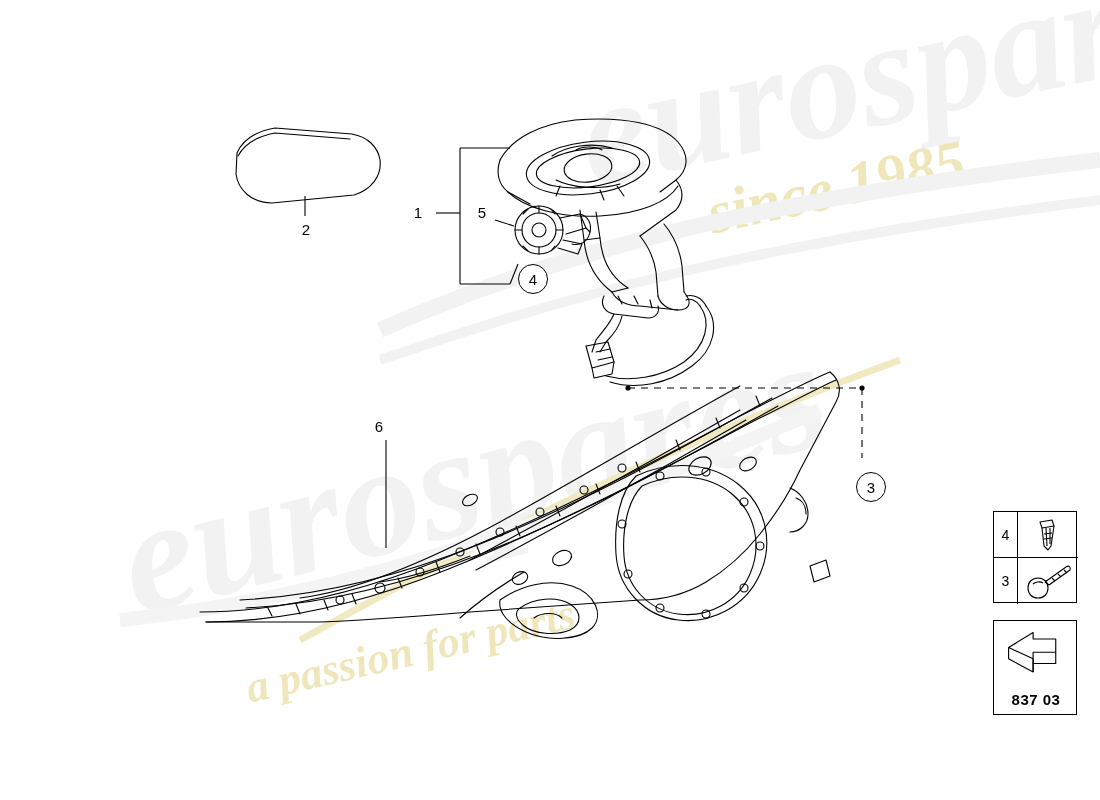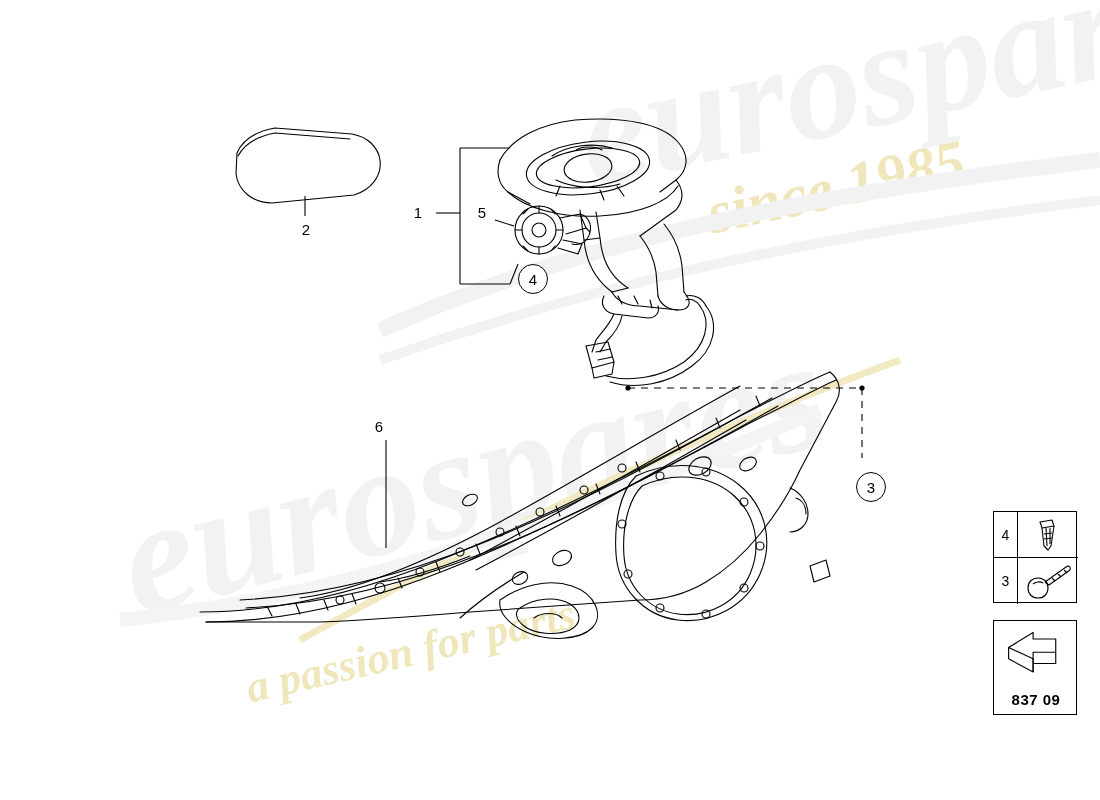--- a/index.html
+++ b/index.html
@@ -375,16 +375,16 @@
 
   <div class="code-box">
     <svg viewBox="0 0 84 70" width="82" height="66" style="position:absolute;left:0;top:2px;">
       <g fill="none" stroke="#000" stroke-width="1.2" stroke-linejoin="round">
         <path d="M 14,26 L 40,10 L 40,17 L 64,17 L 64,31 L 40,31 L 40,38 Z"></path>
         <path d="M 14,26 L 14,38 L 40,52 L 40,38"></path>
         <path d="M 64,31 L 64,43 L 40,43 L 40,38"></path>
         <path d="M 40,52 L 40,43"></path>
       </g>
     </svg>
-    <div class="code-label">837 09</div>
+    <div class="code-label">837 03</div>
   </div>
 
 </div>
 
 </body></html>

